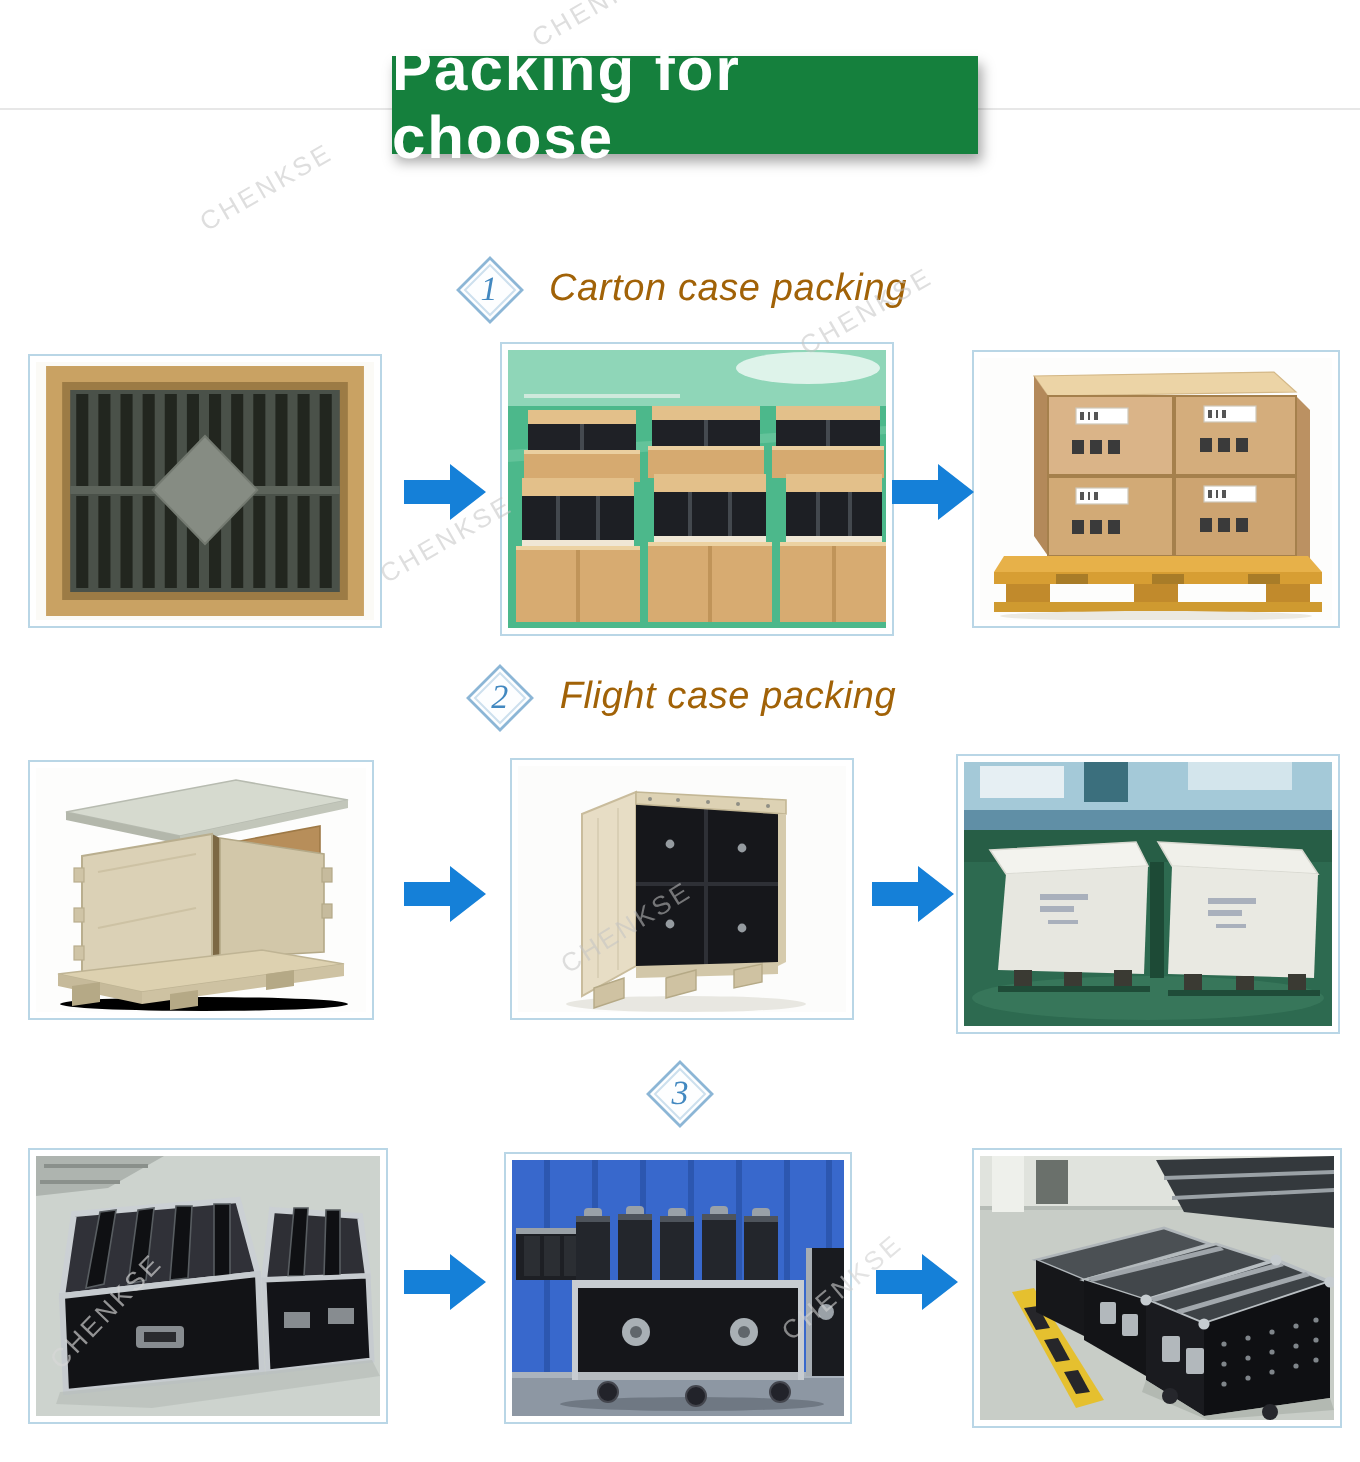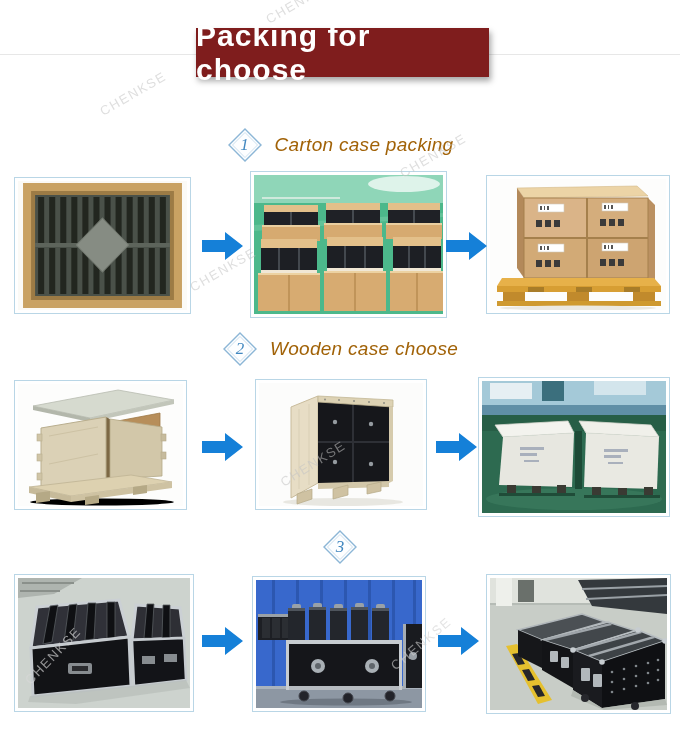--- a/index.html
+++ b/index.html
@@ -3,21 +3,21 @@
 <meta charset="utf-8">
 <style>
   html,body{margin:0;padding:0;}
   body{
     width:680px;height:731px;position:relative;background:#ffffff;
     font-family:"Liberation Sans", sans-serif;overflow:hidden;
   }
   .hline{position:absolute;left:0;top:54px;width:680px;height:1px;background:#e7e7e7;}
   .banner{
     position:absolute;left:196px;top:28px;width:293px;height:49px;
-    background:#7f1d1d;color:#ffffff;display:flex;align-items:center;justify-content:center;
+    background:#15803d;color:#ffffff;display:flex;align-items:center;justify-content:center;
     font-size:30px;font-weight:bold;letter-spacing:1px;z-index:3;
     box-shadow:2px 4px 6px rgba(0,0,0,0.35);
   }
   .heading{
     position:absolute;left:0;width:680px;display:flex;align-items:center;
     justify-content:center;gap:12px;z-index:2;
   }
   #heading-1{top:127px;} #heading-2{top:331px;} #heading-3{top:529px;}
   .diamond{position:relative;width:36px;height:36px;flex:0 0 auto;}
   .diamond .stepnum{
@@ -85,21 +85,21 @@
 </div>
 
 <div class="heading" id="heading-2">
   <span class="diamond">
     <svg viewBox="0 0 36 36" width="36" height="36">
       <polygon points="18,2 34,18 18,34 2,18" fill="#fdfeff" stroke="#8cb6d6" stroke-width="1.4"></polygon>
       <polygon points="18,5.5 30.5,18 18,30.5 5.5,18" fill="none" stroke="#cde0ee" stroke-width="1"></polygon>
     </svg>
     <span class="stepnum">2</span>
   </span>
-  <span class="label">Wooden case choose</span>
+  <span class="label">Flight case packing</span>
 </div>
 
 <div class="heading" id="heading-3">
   <span class="diamond">
     <svg viewBox="0 0 36 36" width="36" height="36">
       <polygon points="18,2 34,18 18,34 2,18" fill="#fdfeff" stroke="#8cb6d6" stroke-width="1.4"></polygon>
       <polygon points="18,5.5 30.5,18 18,30.5 5.5,18" fill="none" stroke="#cde0ee" stroke-width="1"></polygon>
     </svg>
     <span class="stepnum">3</span>
   </span>

